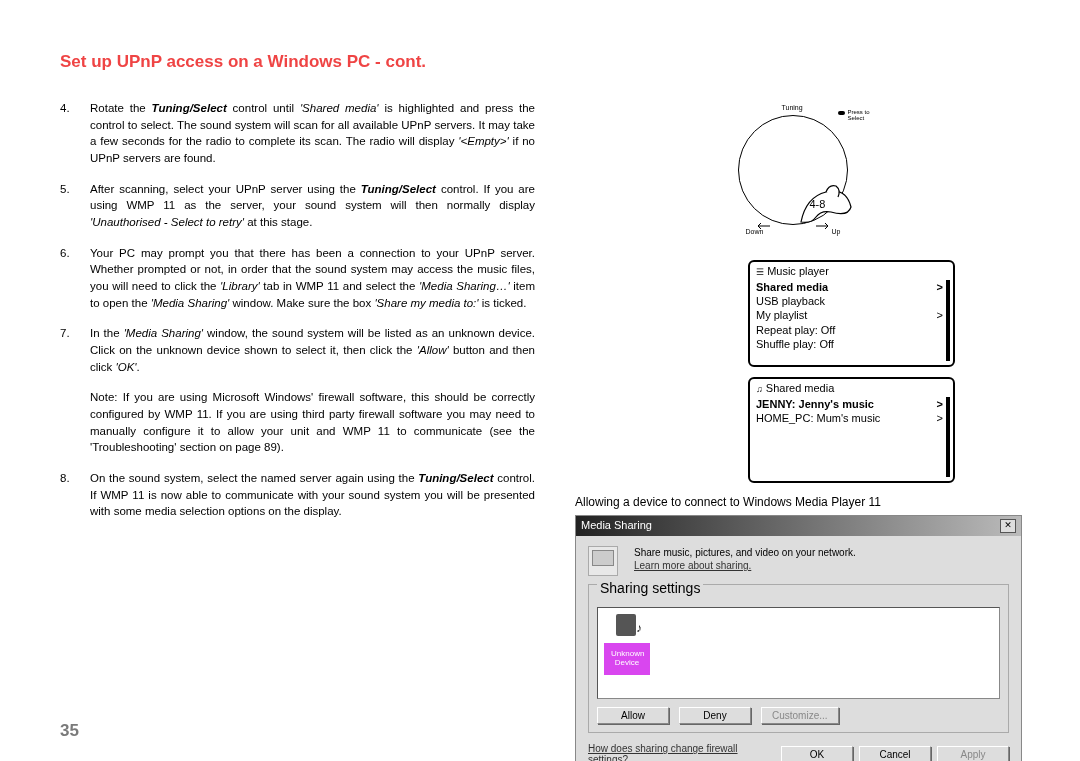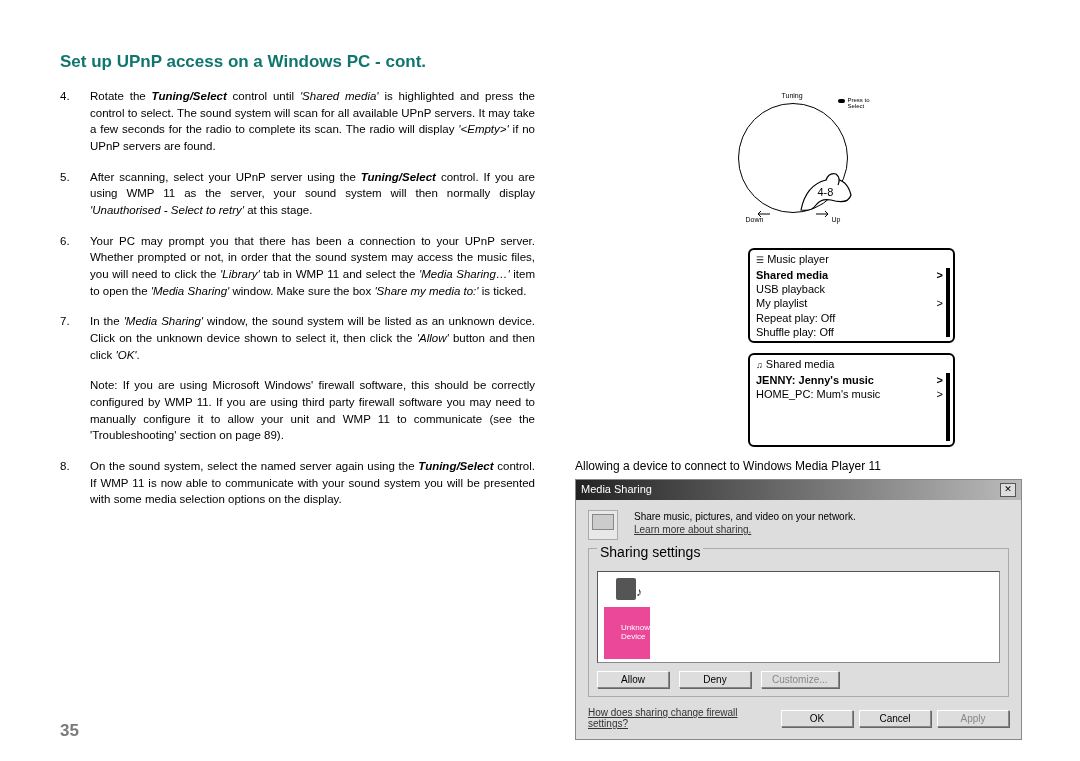--- a/index.html
+++ b/index.html
@@ -1,27 +1,27 @@
 <!DOCTYPE html>
 <html><head>
 <meta charset="utf-8">
 <style>
 body{margin:0;background:#fff;font-family:Arial,Helvetica,sans-serif;color:#000;}
 .page{width:1080px;height:761px;position:relative;padding:52px 38px 20px 60px;box-sizing:border-box;}
-.title{font-size:17px;font-weight:bold;color:#0f766e;margin-bottom:16px;}
+.title{font-size:17px;font-weight:bold;color:#ef4444;margin-bottom:28px;}
 .columns{display:flex;gap:40px;}
 .left{width:475px;}
 .right{width:445px;}
 ol.steps{list-style:none;padding:0;margin:0;}
 ol.steps li{display:flex;font-size:11.5px;line-height:1.45;text-align:justify;margin-bottom:14px;}
 ol.steps li .num{width:30px;flex-shrink:0;}
 ol.steps li .txt{flex:1;}
 .note{font-size:11.5px;line-height:1.45;text-align:justify;margin-left:30px;margin-bottom:14px;}
 .tuning-diagram{height:155px;position:relative;margin-bottom:5px;display:flex;justify-content:center;}
-.lcd{border:2px solid #000;border-radius:6px;width:193px;padding:2px 4px 2px 6px;font-size:11px;line-height:1.3;margin-left:173px;margin-bottom:10px;position:relative;}
+.lcd{border:2px solid #000;border-radius:6px;width:193px;padding:2px 4px 14px 6px;font-size:11px;line-height:1.3;margin-left:173px;margin-bottom:10px;position:relative;}
 .lcd .header{font-size:11px;margin-bottom:1px;}
 .lcd .sel{font-weight:bold;}
 .lcd .row{display:flex;justify-content:space-between;}
 .lcd .scroll{position:absolute;right:3px;top:18px;width:4px;height:calc(100% - 22px);background:#000;}
 .lcd2 .scroll{top:18px;height:calc(100% - 22px);}
 .lcd2{height:86px;}
 .caption{font-size:12px;text-align:left;margin:12px 0 6px 0;}
 .win{border:1px solid #888;width:445px;font-family:Tahoma,Arial,sans-serif;font-size:10px;background:#ddd;}
 .win .titlebar{background:linear-gradient(to right,#222,#bbb);color:#fff;padding:3px 5px;font-size:11px;display:flex;justify-content:space-between;align-items:flex-start;}
 .win .close{width:14px;height:12px;background:#ddd;border:1px solid #555;color:#000;text-align:center;line-height:10px;font-size:9px;}
@@ -35,21 +35,21 @@
 .fieldset .legend{font-size:14px;position:relative;top:-11px;background:#ddd;padding:0 3px;display:inline;}
 .share-row{display:flex;justify-content:space-between;align-items:center;margin-top:-6px;margin-bottom:6px;}
 .share-row label{font-size:10px;}
 .btn{background:#ddd;border:1px solid #888;border-top-color:#fff;border-left-color:#fff;padding:2px 10px;font-size:10px;min-width:50px;text-align:center;box-shadow:1px 1px 0 #666;}
 .btn.dis{color:#888;}
 .devices{background:#fff;border:1px solid #888;border-top-color:#555;border-left-color:#555;height:78px;padding:6px;}
 .device{width:46px;text-align:center;font-size:8px;line-height:1.1;color:#fff;}
 .device .dicon{width:30px;height:28px;margin:0 auto 1px;position:relative;}
 .device .dicon::before{content:"";position:absolute;left:4px;top:0;width:20px;height:22px;background:#555;border-radius:2px;}
 .device .dicon::after{content:"♪";position:absolute;right:0;top:8px;font-size:12px;color:#222;}
-.device .dlabel{background:#ec4899;padding:17px;}
+.device .dlabel{background:#d946ef;padding:7px;}
 .action-row{display:flex;gap:10px;margin-top:8px;}
 .bottom-row{display:flex;justify-content:space-between;align-items:center;margin-top:10px;}
 .firewall{text-decoration:underline;font-size:10px;color:#333;}
 .ok-row{display:flex;gap:6px;padding-left:34px;}
 .pagenum{position:absolute;bottom:20px;left:60px;font-size:17px;font-weight:bold;color:#7a7a7a;}
 .checkbox{display:inline-block;width:11px;height:11px;border:1px solid #555;background:#fff;text-align:center;line-height:9px;font-size:9px;margin-right:4px;vertical-align:middle;}
 .dial-circle{border:1.5px solid #000;border-radius:50%;width:108px;height:108px;position:absolute;top:15px;left:40px;}
 .dial-label{position:absolute;font-size:7px;}
 svg.hand-svg{overflow:visible;}
 b,i{font-family:Arial,Helvetica,sans-serif;}
@@ -94,21 +94,21 @@
           <div class="dial-label" style="top:4px;left:84px;">Tuning</div>
           <div class="dial-label" style="top:9px;left:150px;white-space:pre;font-size:6px;">Press to
 Select</div>
           <div style="position:absolute;top:11px;left:140px;width:7px;height:4px;background:#000;border-radius:2px;"></div>
           <div class="dial-label" style="top:128px;left:48px;">Down</div>
           <div class="dial-label" style="top:128px;left:134px;">Up</div>
           <svg class="hand-svg" style="position:absolute;top:82px;left:98px;" width="70" height="55">
             <path d="M5,40 Q10,15 30,10 Q50,5 55,25 Q52,35 35,30 Q25,28 20,35 Q15,42 5,40 Z" fill="#fff" stroke="#000" stroke-width="1.2"></path>
             <path d="M30,10 Q33,2 40,4 Q45,8 42,15" fill="#fff" stroke="#000" stroke-width="1.2"></path>
           </svg>
-          <div style="position:absolute;top:98px;left:120px;font-size:11px;">4-8</div>
+          <div style="position:absolute;top:98px;left:112px;font-size:11px;">4-8</div>
           <svg style="position:absolute;top:123px;left:58px;" width="14" height="6">
               <path d="M14,3 L2,3 M5,0 L2,3 L5,6" stroke="#000" fill="none" stroke-width="1"></path>
             </svg>
           <svg style="position:absolute;top:123px;left:118px;" width="14" height="6">
               <path d="M0,3 L12,3 M9,0 L12,3 L9,6" stroke="#000" fill="none" stroke-width="1"></path>
             </svg>
         </div>
       </div>
 
       <div class="lcd">

